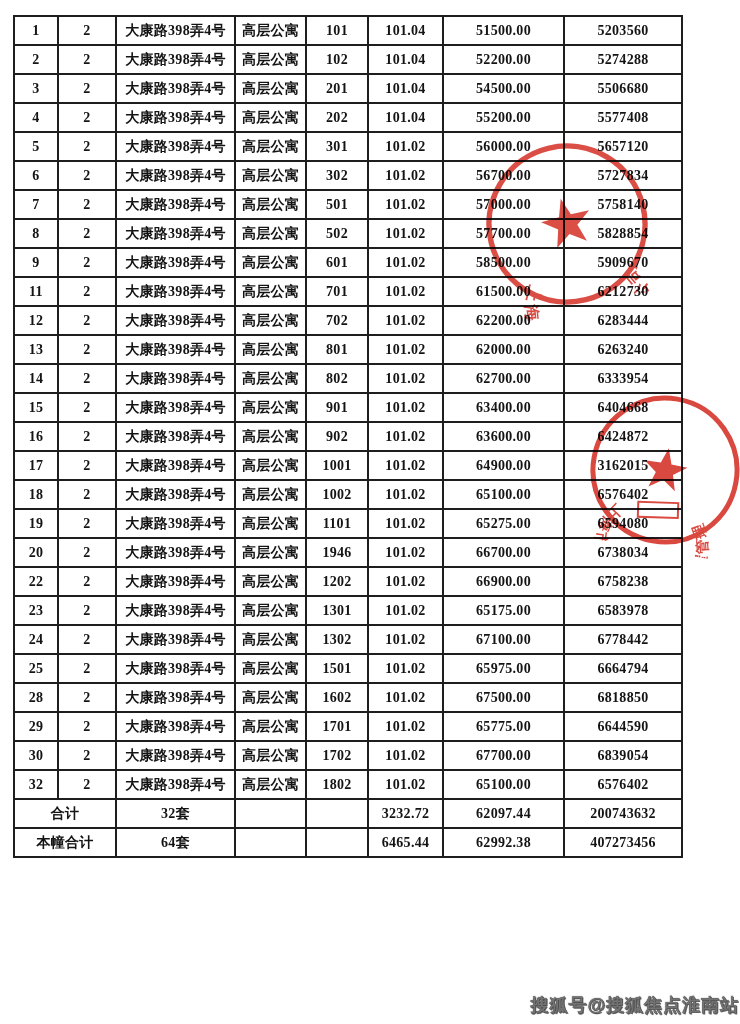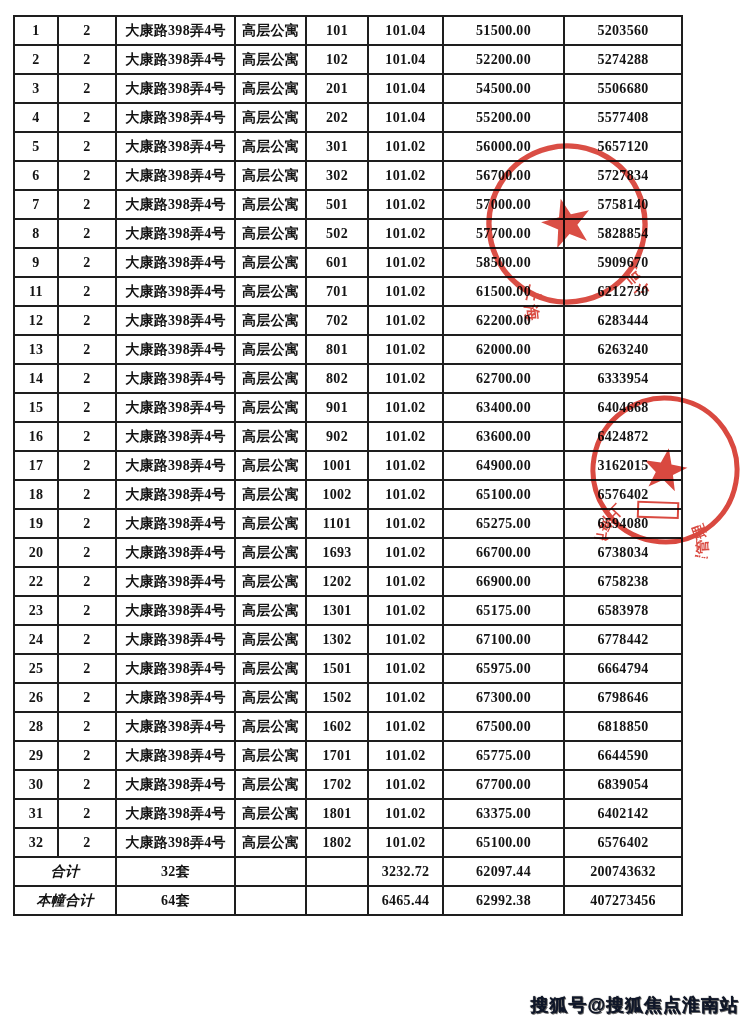--- a/index.html
+++ b/index.html
@@ -16,32 +16,32 @@
   }
   table.price-table td {
     border:2px solid #1e1e1e;
     text-align:center; vertical-align:middle;
     font-size:14px; letter-spacing:.3px;
     white-space:nowrap; overflow:hidden;
   }
   table.price-table tr { height:29px; }
   td.zh { font-size:15px; font-weight:600; letter-spacing:0; }
   td.num { font-weight:600; }
-  td.sum-label { font-size:15px; font-weight:700;font-style:italic; }
+  td.sum-label { font-size:15px; font-weight:700; }
   
   .seal { position:absolute; mix-blend-mode:multiply; pointer-events:none; }
   .seal-1 { left:482px; top:139px; width:170px; height:170px; opacity:.88; transform:rotate(-14deg); }
   .seal-2 { left:585px; top:390px; width:160px; height:160px; opacity:.9; transform:rotate(10deg); }
   .seal text { font-family:"Liberation Sans","DejaVu Sans",sans-serif; font-weight:700; }
   
   .watermark {
     position:absolute; right:1px; top:993px;
     font-family:"Liberation Sans","DejaVu Sans",sans-serif;
     font-size:18px; font-weight:800; letter-spacing:1px;
-    color:#0f172a;
+    color:#737373;
     text-shadow:0 0 1px #111, 1px 1px 0 #6b6b6b;
     z-index:5;
   }
 </style>
 </head>
 <body>
 
 <div class="page">
 
   <table class="price-table">
@@ -234,21 +234,21 @@
           <td class="num">1101</td>
           <td class="num">101.02</td>
           <td class="num">65275.00</td>
           <td class="num">6594080</td>
         </tr>
         <tr>
           <td class="num">20</td>
           <td class="num">2</td>
           <td class="zh">大康路398弄4号</td>
           <td class="zh">高层公寓</td>
-          <td class="num">1693</td>
+          <td class="num">1946</td>
           <td class="num">101.02</td>
           <td class="num">66700.00</td>
           <td class="num">6738034</td>
         </tr>
         <tr>
           <td class="num">22</td>
           <td class="num">2</td>
           <td class="zh">大康路398弄4号</td>
           <td class="zh">高层公寓</td>
           <td class="num">1202</td>
@@ -280,30 +280,20 @@
           <td class="num">25</td>
           <td class="num">2</td>
           <td class="zh">大康路398弄4号</td>
           <td class="zh">高层公寓</td>
           <td class="num">1501</td>
           <td class="num">101.02</td>
           <td class="num">65975.00</td>
           <td class="num">6664794</td>
         </tr>
         <tr>
-          <td class="num">26</td>
-          <td class="num">2</td>
-          <td class="zh">大康路398弄4号</td>
-          <td class="zh">高层公寓</td>
-          <td class="num">1502</td>
-          <td class="num">101.02</td>
-          <td class="num">67300.00</td>
-          <td class="num">6798646</td>
-        </tr>
-        <tr>
           <td class="num">28</td>
           <td class="num">2</td>
           <td class="zh">大康路398弄4号</td>
           <td class="zh">高层公寓</td>
           <td class="num">1602</td>
           <td class="num">101.02</td>
           <td class="num">67500.00</td>
           <td class="num">6818850</td>
         </tr>
         <tr>
@@ -318,30 +308,20 @@
         </tr>
         <tr>
           <td class="num">30</td>
           <td class="num">2</td>
           <td class="zh">大康路398弄4号</td>
           <td class="zh">高层公寓</td>
           <td class="num">1702</td>
           <td class="num">101.02</td>
           <td class="num">67700.00</td>
           <td class="num">6839054</td>
-        </tr>
-        <tr>
-          <td class="num">31</td>
-          <td class="num">2</td>
-          <td class="zh">大康路398弄4号</td>
-          <td class="zh">高层公寓</td>
-          <td class="num">1801</td>
-          <td class="num">101.02</td>
-          <td class="num">63375.00</td>
-          <td class="num">6402142</td>
         </tr>
         <tr>
           <td class="num">32</td>
           <td class="num">2</td>
           <td class="zh">大康路398弄4号</td>
           <td class="zh">高层公寓</td>
           <td class="num">1802</td>
           <td class="num">101.02</td>
           <td class="num">65100.00</td>
           <td class="num">6576402</td>

